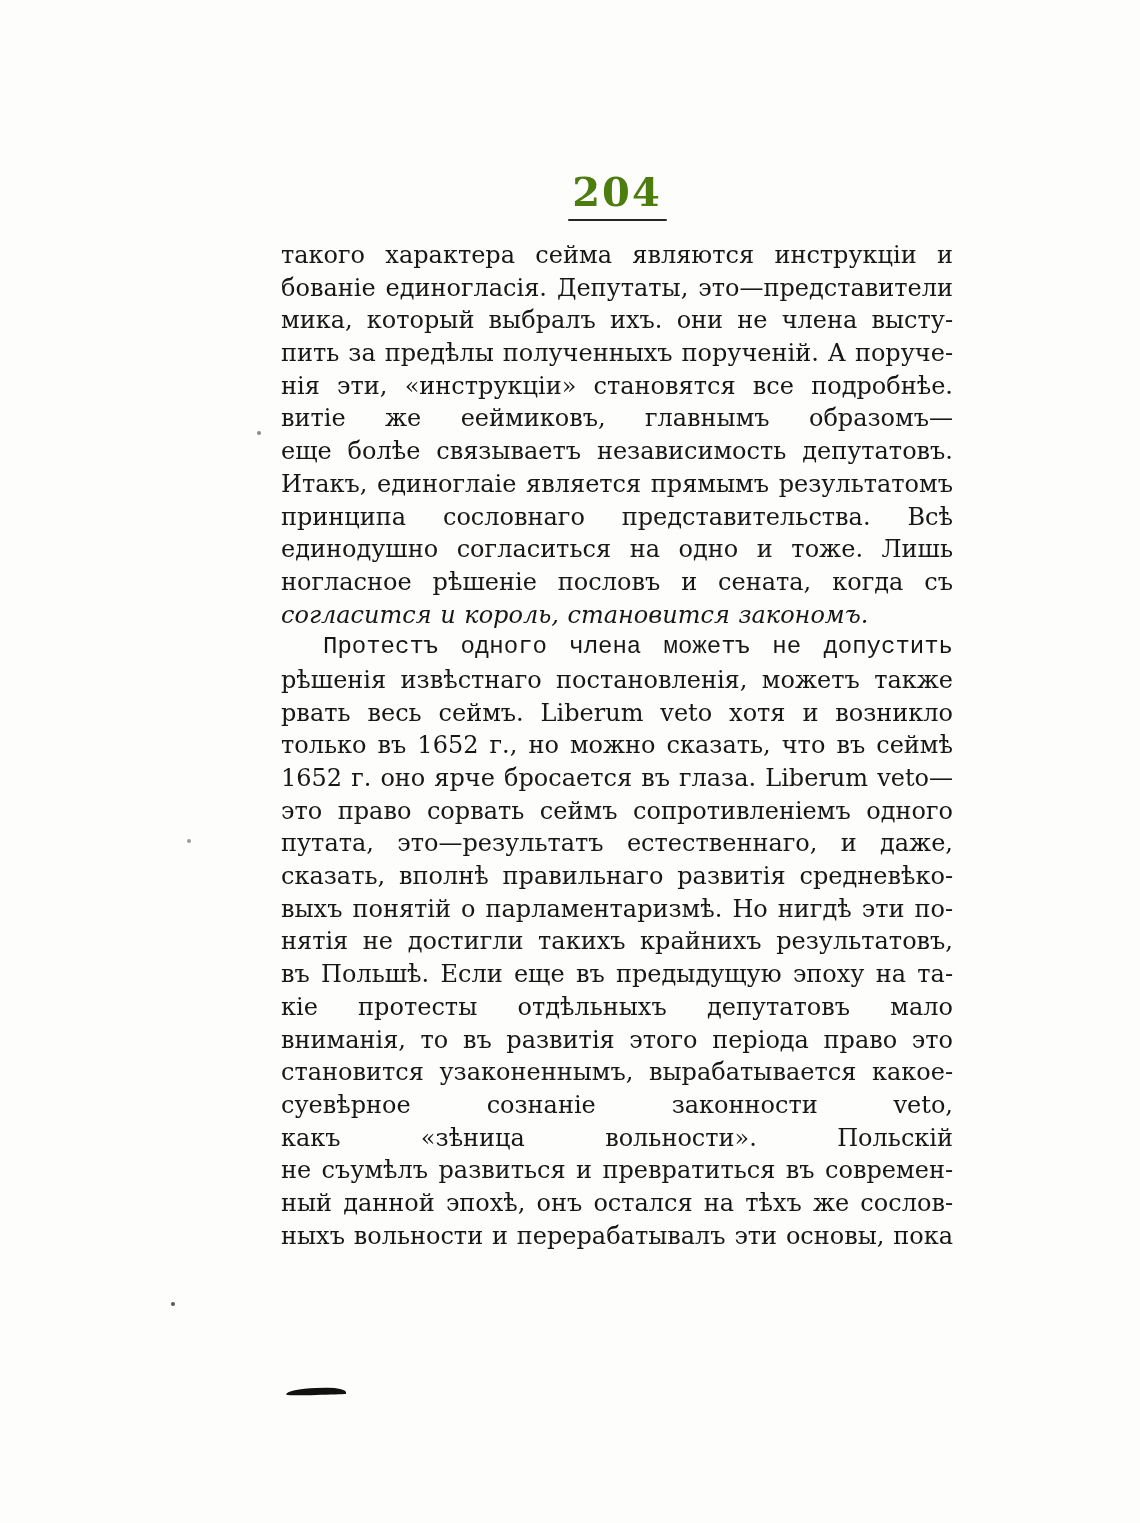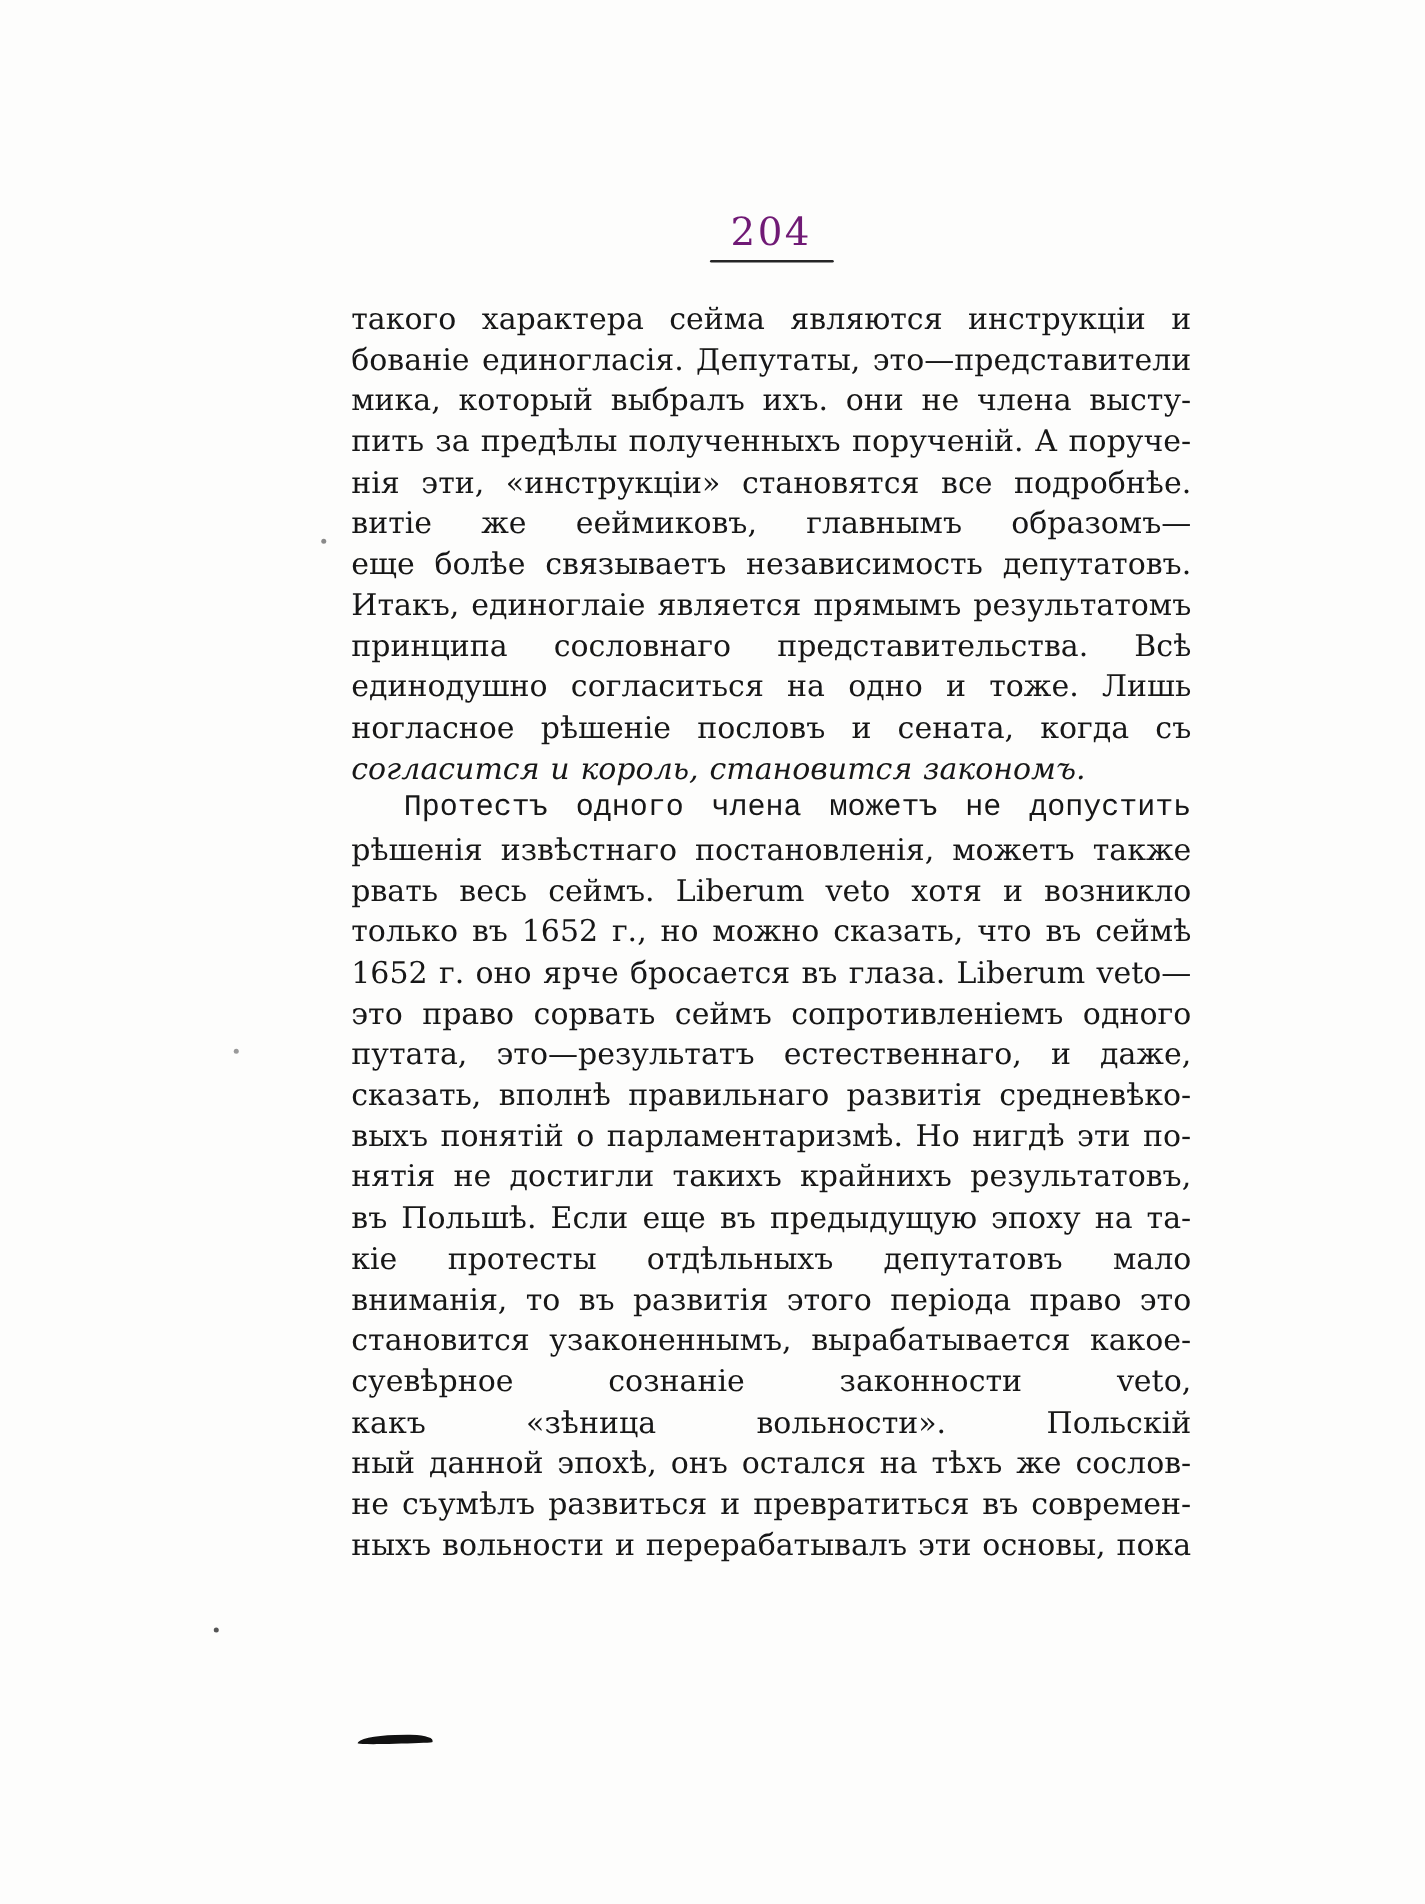--- a/index.html
+++ b/index.html
@@ -17,24 +17,24 @@
     color: #171717;
   }
   .page-header {
     position: absolute;
     top: 168px;
     left: 281px;
     width: 672px;
     text-align: center;
   }
   .page-number {
-    font-size: 31px;
-    font-weight: normal;
+    font-size: 40px;
+    font-weight: bold;
     letter-spacing: 2px;
-    color: #701a75;
+    color: #4d7c0f;
   }
   .header-rule {
     margin: 4px auto 0 auto;
     width: 99px;
     height: 2px;
     background: #262626;
     border-radius: 1px;
   }
   .text-block {
     position: absolute;
@@ -116,22 +116,22 @@
       <div class="line">путата, это—результатъ естественнаго, и даже, можно</div>
       <div class="line">сказать, вполнѣ правильнаго развитія средневѣко-</div>
       <div class="line">выхъ понятій о парламентаризмѣ. Но нигдѣ эти по-</div>
       <div class="line">нятія не достигли такихъ крайнихъ результатовъ, какъ</div>
       <div class="line">въ Польшѣ. Если еще въ предыдущую эпоху на та-</div>
       <div class="line">кіе протесты отдѣльныхъ депутатовъ мало обращали</div>
       <div class="line">вниманія, то въ развитія этого періода право это</div>
       <div class="line">становится узаконеннымъ, вырабатывается какое-то</div>
       <div class="line">суевѣрное сознаніе законности veto, опредѣляемаго</div>
       <div class="line">какъ «зѣница вольности». Польскій парламентаризмъ</div>
+      <div class="line">не съумѣлъ развиться и превратиться въ современ-</div>
       <div class="line">ный данной эпохѣ, онъ остался на тѣхъ же сослов-</div>
-      <div class="line">не съумѣлъ развиться и превратиться въ современ-</div>
       <div class="line">ныхъ вольности и перерабатывалъ эти основы, пока</div>
     </div>
 
   </div>
 
   <div class="ink-mark"></div>
   <div class="ink-speck speck-1"></div>
   <div class="ink-speck speck-2"></div>
   <div class="ink-speck speck-3"></div>
 

